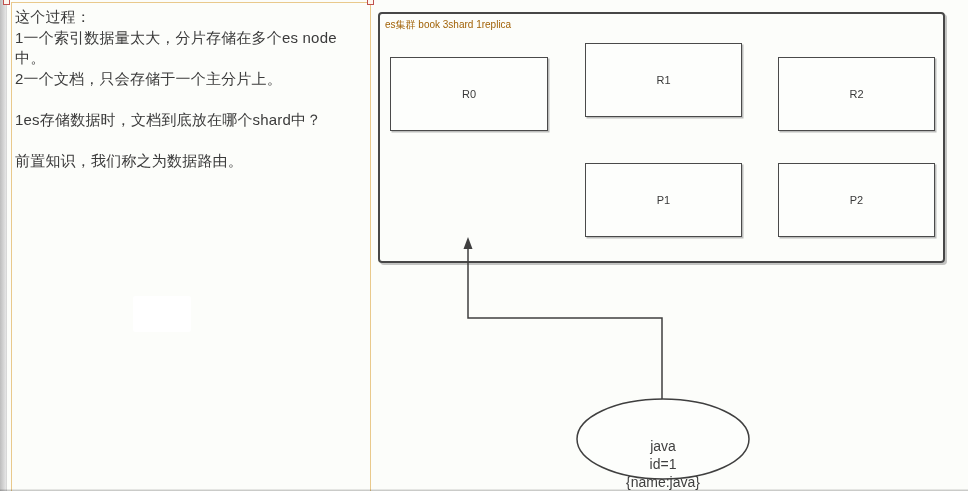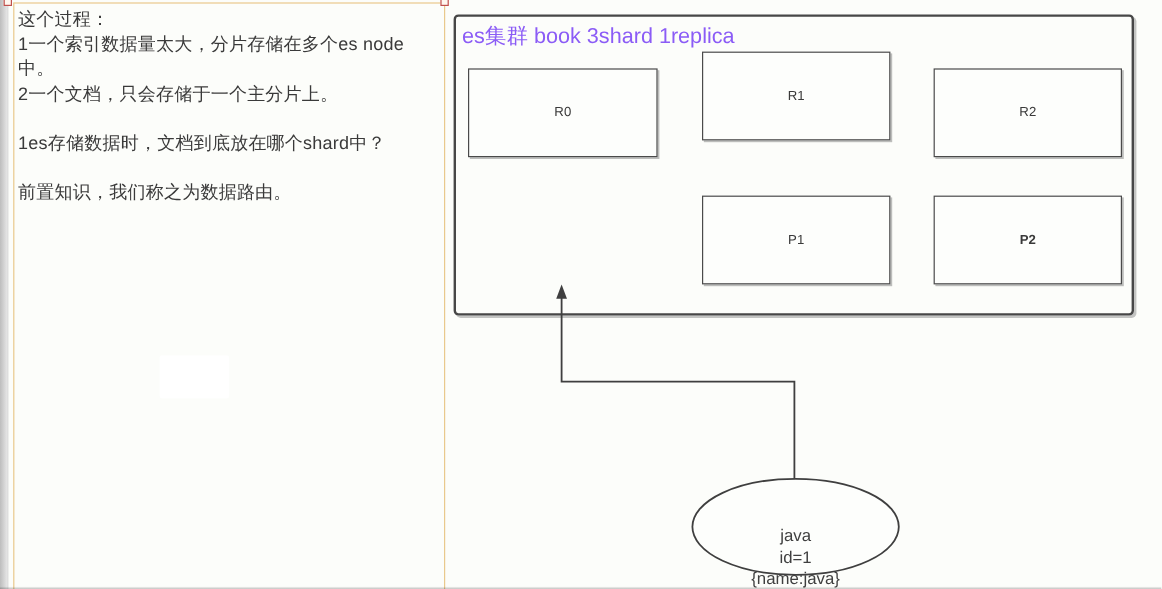--- a/index.html
+++ b/index.html
@@ -51,37 +51,37 @@
 
   
   .cluster-box {
     position: absolute; left: 378px; top: 12px; width: 567px; height: 251px;
     border: 2px solid #474747; border-radius: 4px;
     box-shadow: 2px 2px 0 rgba(90,90,90,0.35);
     background: transparent;
   }
   .cluster-title {
     position: absolute; left: 5px; top: 4px;
-    font-size: 18px; color: #8b5cf6;
+    font-size: 10px; color: #a16207;
     white-space: nowrap;
   }
   .shard-box {
     position: absolute; width: 158px; height: 74px;
     border: 1.5px solid #4a4a4a;
     box-shadow: 1.5px 1.5px 0 rgba(110,110,110,0.45);
     background: #fdfefc;
     display: flex; align-items: center; justify-content: center;
     font-size: 11px; color: #3a3a3a;
   }
   .r0 { left: 10px;  top: 43px; }
   .r1 { left: 205px; top: 29px; width: 157px; }
   .r2 { left: 398px; top: 43px; width: 157px; }
   .p0 { left: 10px;  top: 149px; }
   .p1 { left: 205px; top: 149px; width: 157px; }
-  .p2 { left: 398px; top: 149px; width: 157px; font-weight: bold; }
+  .p2 { left: 398px; top: 149px; width: 157px; }
 
   
   .diagram-svg {
     position: absolute; left: 0; top: 0; width: 968px; height: 491px;
     pointer-events: none;
   }
 
   .doc-ellipse-text {
     position: absolute; left: 577px; top: 409px; width: 172px;
     text-align: center; font-size: 14px; line-height: 18px; color: #3f3f3f; margin-top: 28px;

